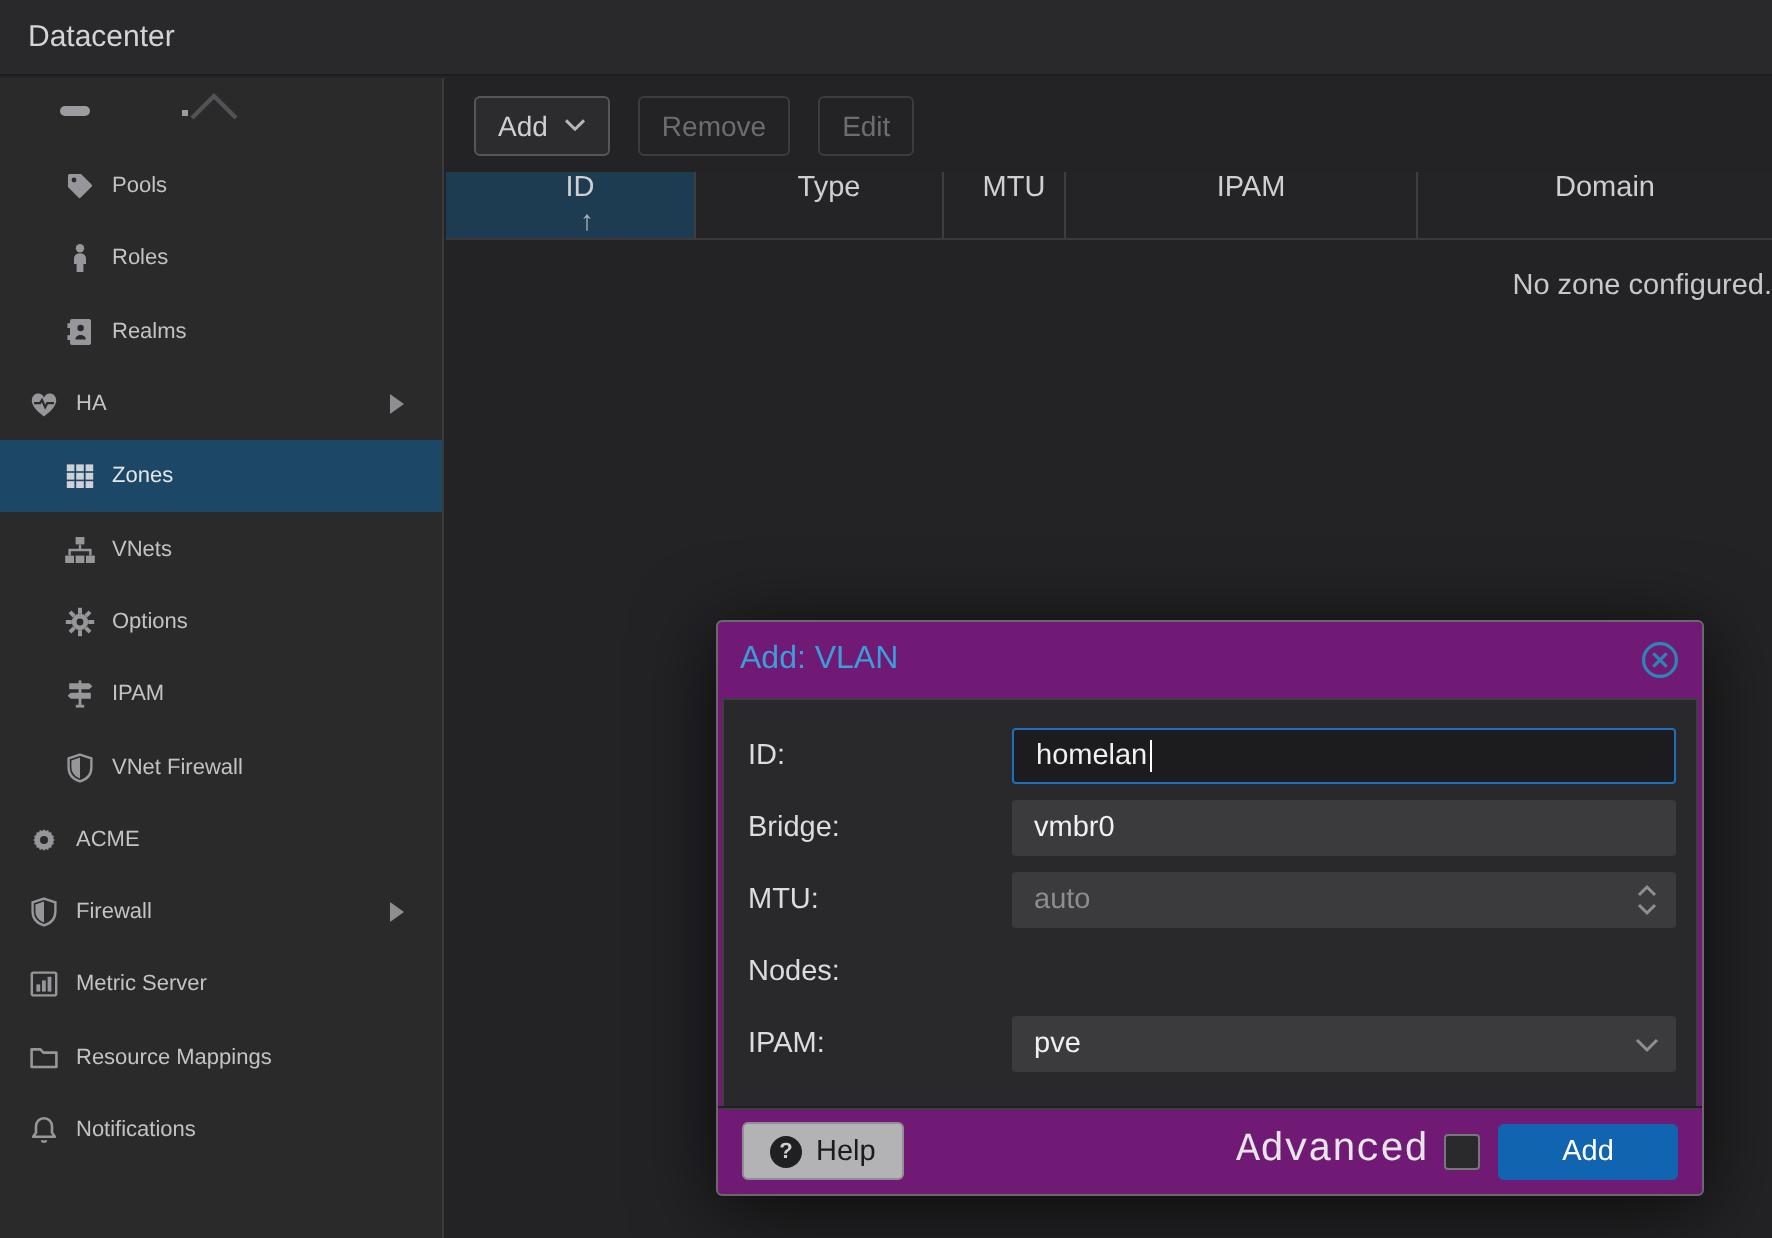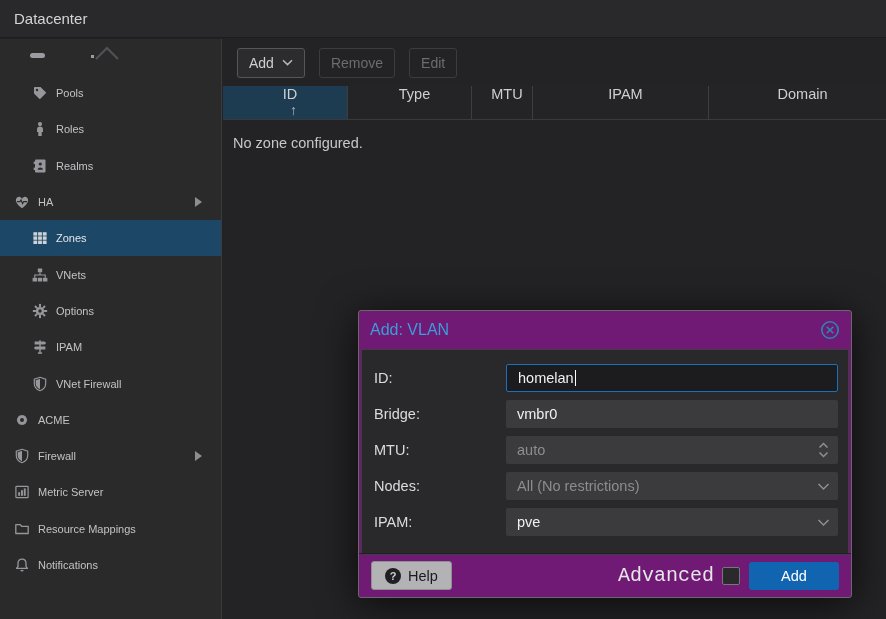--- a/index.html
+++ b/index.html
@@ -52,21 +52,21 @@
   #grid-header { display:flex; height:34px; background:#242427;
     border-bottom:1px solid #3a3a3d; }
   .gh-cell { display:flex; align-items:center; padding-left:10px;
     font-size:14.5px; color:#cfcfd2; border-right:1px solid #3e3e42;
     cursor:pointer;flex-direction:column; }
   .gh-cell.sorted { background:#1d3c52; }
   .gh-cell .sort-arrow { margin-left:7px; color:#b4b5b8; font-size:14px; }
   .gh-id { width:125px; } .gh-type { width:124px; } .gh-mtu { width:61px; }
   .gh-ipam { width:176px; } .gh-domain { flex:1; border-right:none;align-items:center; }
 
-  #grid-body { padding:15px 0 0 10px; font-size:14.5px; color:#c8c8cb; }
+  #grid-body { padding:15px 0 0 10px; font-size:14.5px; color:#c8c8cb;text-align:right; }
 
   
   #dialog { position:absolute; left:358px; top:310px; width:494px; height:288px;
     background:#701a75; border:1px solid #69696c; border-radius:3px;
     box-shadow:0 6px 40px rgba(0,0,0,.7); }
   .dlg-header { height:38px; display:flex; align-items:center; padding:0 11px; }
   .dlg-title { font-size:16px; color:#3b9dd9; flex:1; }
   .dlg-close { width:20px; height:20px; display:inline-flex; cursor:pointer; }
 
   .dlg-body { position:absolute; left:2px; right:2px; top:38px; height:206px;
@@ -377,28 +377,20 @@
             <svg width="13" height="20" viewBox="0 0 13 20">
                 <polyline points="2.5,7.5 6.5,3.5 10.5,7.5" fill="none" stroke="#8f8f93" stroke-width="1.5"></polyline>
                 <polyline points="2.5,12.5 6.5,16.5 10.5,12.5" fill="none" stroke="#8f8f93" stroke-width="1.5"></polyline>
               </svg>
           </span>
         </div>
       </div>
 
       <div class="form-row">
         <span class="form-label">Nodes:</span>
-        <div class="field">
-          <span class="ph">All (No restrictions)</span>
-          <span class="field-trigger">
-            <svg width="13" height="9" viewBox="0 0 13 9">
-                <polyline points="1.5,2 6.5,7 11.5,2" fill="none" stroke="#8f8f93" stroke-width="1.5"></polyline>
-              </svg>
-          </span>
-        </div>
       </div>
 
       <div class="form-row">
         <span class="form-label">IPAM:</span>
         <div class="field">
           <span>pve</span>
           <span class="field-trigger">
             <svg width="13" height="9" viewBox="0 0 13 9">
                 <polyline points="1.5,2 6.5,7 11.5,2" fill="none" stroke="#8f8f93" stroke-width="1.5"></polyline>
               </svg>

